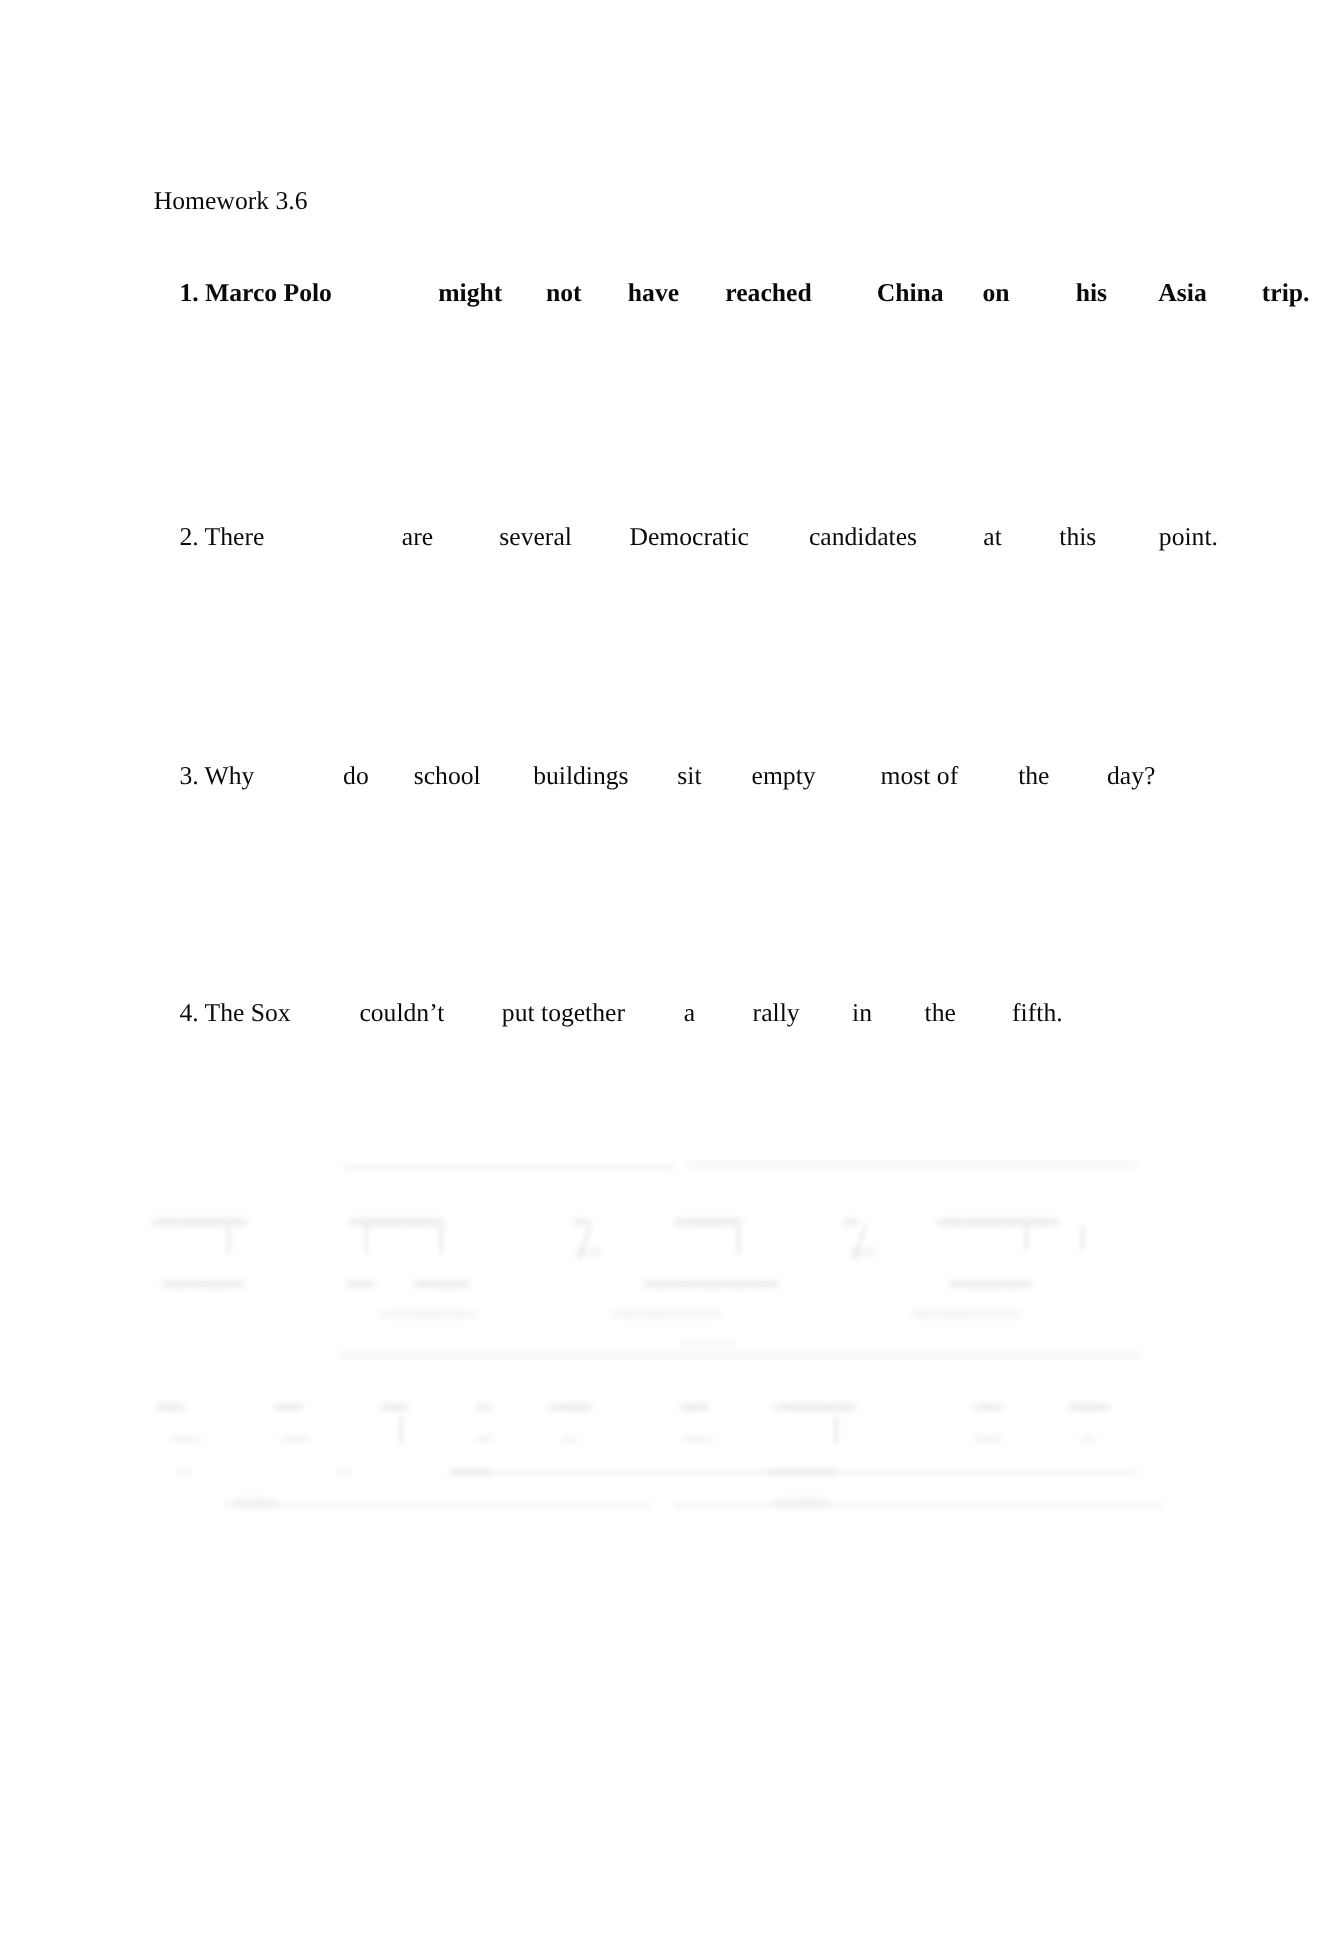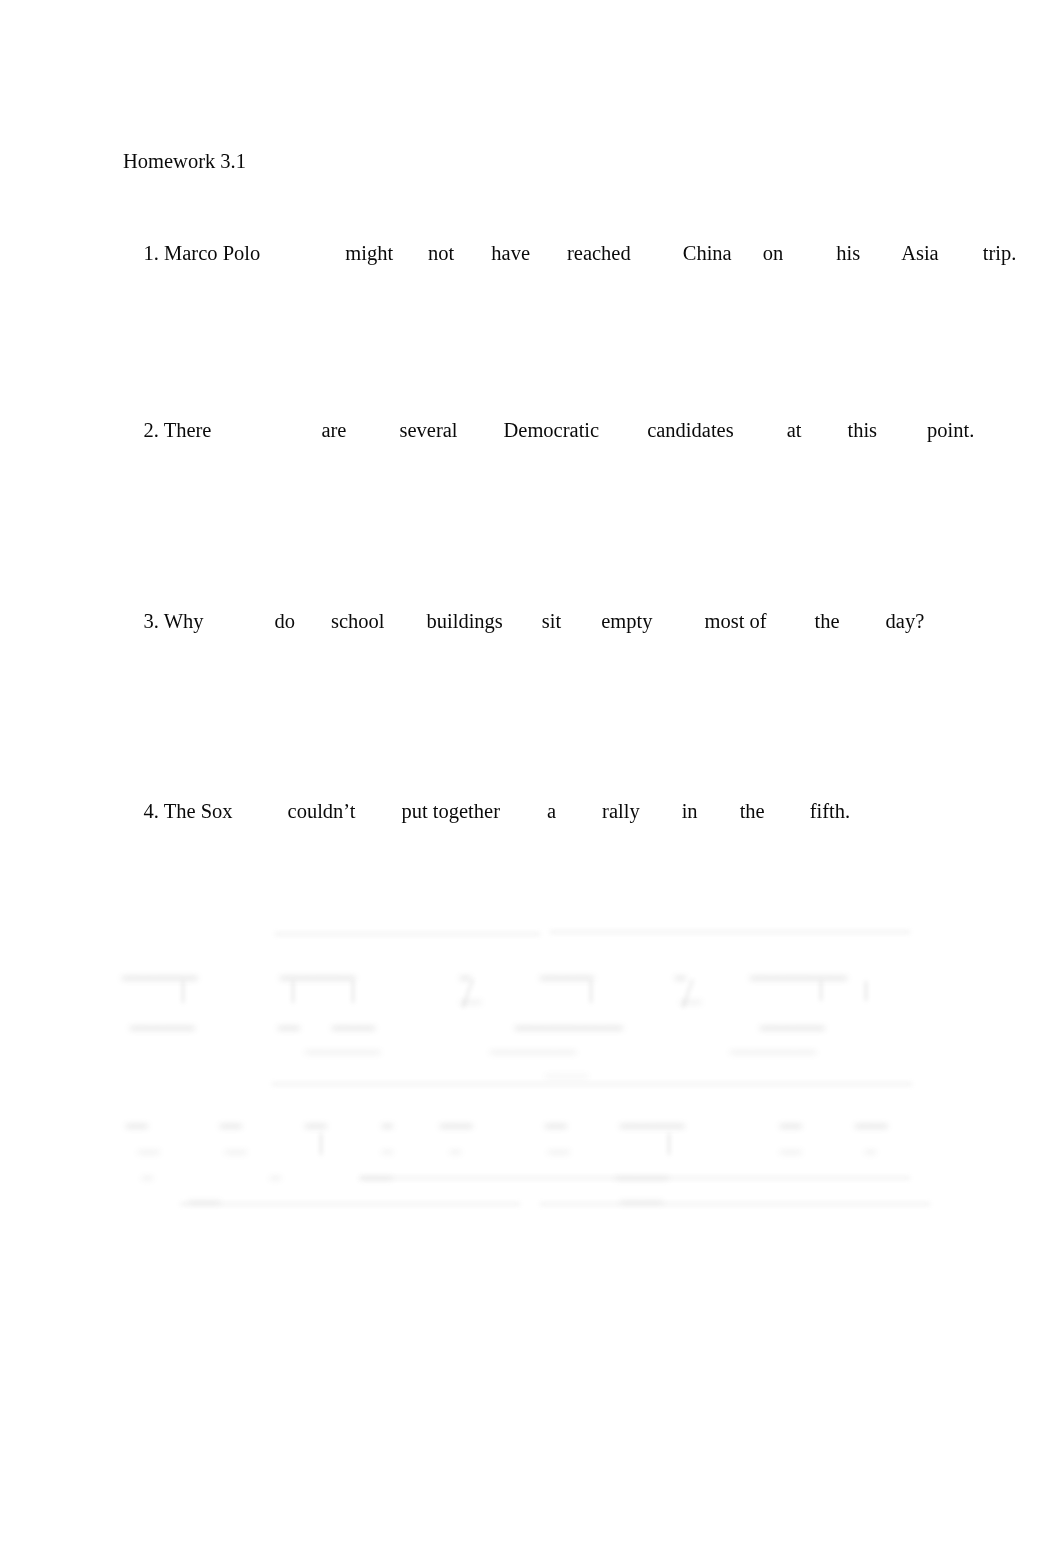--- a/index.html
+++ b/index.html
@@ -34,21 +34,21 @@
     position: absolute;
     left: 123px;
     font-size: 20.5px;
     line-height: 26px;
     white-space: pre;
   }
   .sentence-line .word {
     display: inline-block;
     white-space: pre;
   }
-  #sentence-1 { top: 214px; }
+  #sentence-1 { top: 196px; font-weight: bold; }
   #sentence-2 { top: 391px; }
   #sentence-3 { top: 582px; }
   #sentence-4 { top: 772px; }
 
   
   .ghost-area {
     position: absolute;
     left: 120px;
     top: 925px;
     width: 820px;
@@ -90,21 +90,21 @@
   }
   .ghost-word.veryfaint {
     opacity: 0.13;
   }
 </style>
 </head>
 <body>
 
 <div class="page">
 
-  <div class="doc-title">Homework 3.1</div>
+  <div class="doc-title">Homework 3.6</div>
 
   <div class="sentence-line" id="sentence-1">
     <span class="word">1. Marco Polo</span><span class="word" style="width:85px"></span><span class="word">might</span><span class="word" style="width:35px"></span><span class="word">not</span><span class="word" style="width:37px"></span><span class="word">have</span><span class="word" style="width:37px"></span><span class="word">reached</span><span class="word" style="width:52px"></span><span class="word">China</span><span class="word" style="width:31px"></span><span class="word">on</span><span class="word" style="width:53px"></span><span class="word">his</span><span class="word" style="width:41px"></span><span class="word">Asia</span><span class="word" style="width:44px"></span><span class="word">trip.</span>
   </div>
 
   <div class="sentence-line" id="sentence-2">
     <span class="word">2. There</span><span class="word" style="width:110px"></span><span class="word">are</span><span class="word" style="width:53px"></span><span class="word">several</span><span class="word" style="width:46px"></span><span class="word">Democratic</span><span class="word" style="width:48px"></span><span class="word">candidates</span><span class="word" style="width:53px"></span><span class="word">at</span><span class="word" style="width:46px"></span><span class="word">this</span><span class="word" style="width:50px"></span><span class="word">point.</span>
   </div>
 
   <div class="sentence-line" id="sentence-3">

